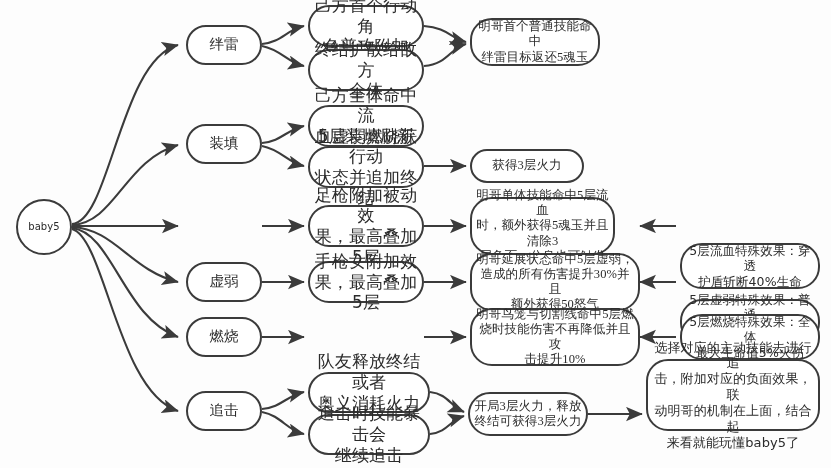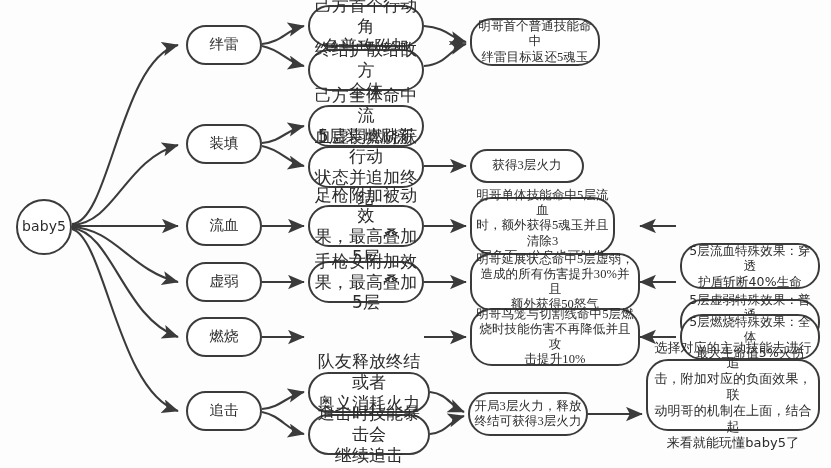--- a/index.html
+++ b/index.html
@@ -38,21 +38,21 @@
     letter-spacing: 0.1px;
     padding: 1px 4px;
   }
   .node.rounded {
     border-radius: 22px;
   }
   .node.circle {
     border-radius: 50%;
   }
   .root {
-    font-size: 14px;
+    font-size: 10px;
   }
   .lvl1 {
     font-size: 14.5px;
   }
   .lvl2 {
     font-size: 17px;
   }
   .lvl3 {
     font-size: 12.5px;
     font-family: Liberation Serif, serif;
@@ -124,21 +124,20 @@
   <div class="node rounded lvl3" style="left:470px; top:18px; width:130px; height:48px;">明哥首个普通技能命中
 绊雷目标返还5魂玉</div>
 
   <div class="node rounded lvl1" style="left:186px; top:124px; width:76px; height:40px;font-family:Liberation Serif, serif;">装填</div>
   <div class="node rounded lvl2" style="left:308px; top:105px; width:116px; height:42px;">己方全体命中流
 血虚弱燃烧获得</div>
   <div class="node rounded lvl2" style="left:308px; top:146px; width:116px; height:42px;">5层装填刷新行动
 状态并追加终结</div>
   <div class="node rounded lvl3" style="left:470px; top:149px; width:114px; height:34px;">获得3层火力</div>
 
-  <div class="node rounded lvl1" style="left:186px; top:206px; width:76px; height:40px;">流血</div>
   <div class="node rounded lvl2" style="left:308px; top:205px; width:116px; height:42px;">足枪附加被动效
 果，最高叠加5层</div>
   <div class="node rounded lvl3" style="left:470px; top:197px; width:145px; height:58px;">明哥单体技能命中5层流血
 时，额外获得5魂玉并且清除3
 层负面，分身也可触发</div>
   <div class="node rounded lvl4" style="left:680px; top:203px; width:140px; height:46px;margin-top:40px;">5层流血特殊效果：穿透
 护盾斩断40%生命</div>
 
   <div class="node rounded lvl1" style="left:186px; top:262px; width:76px; height:40px;">虚弱</div>
   <div class="node rounded lvl2" style="left:308px; top:261px; width:116px; height:42px;">手枪女附加效

